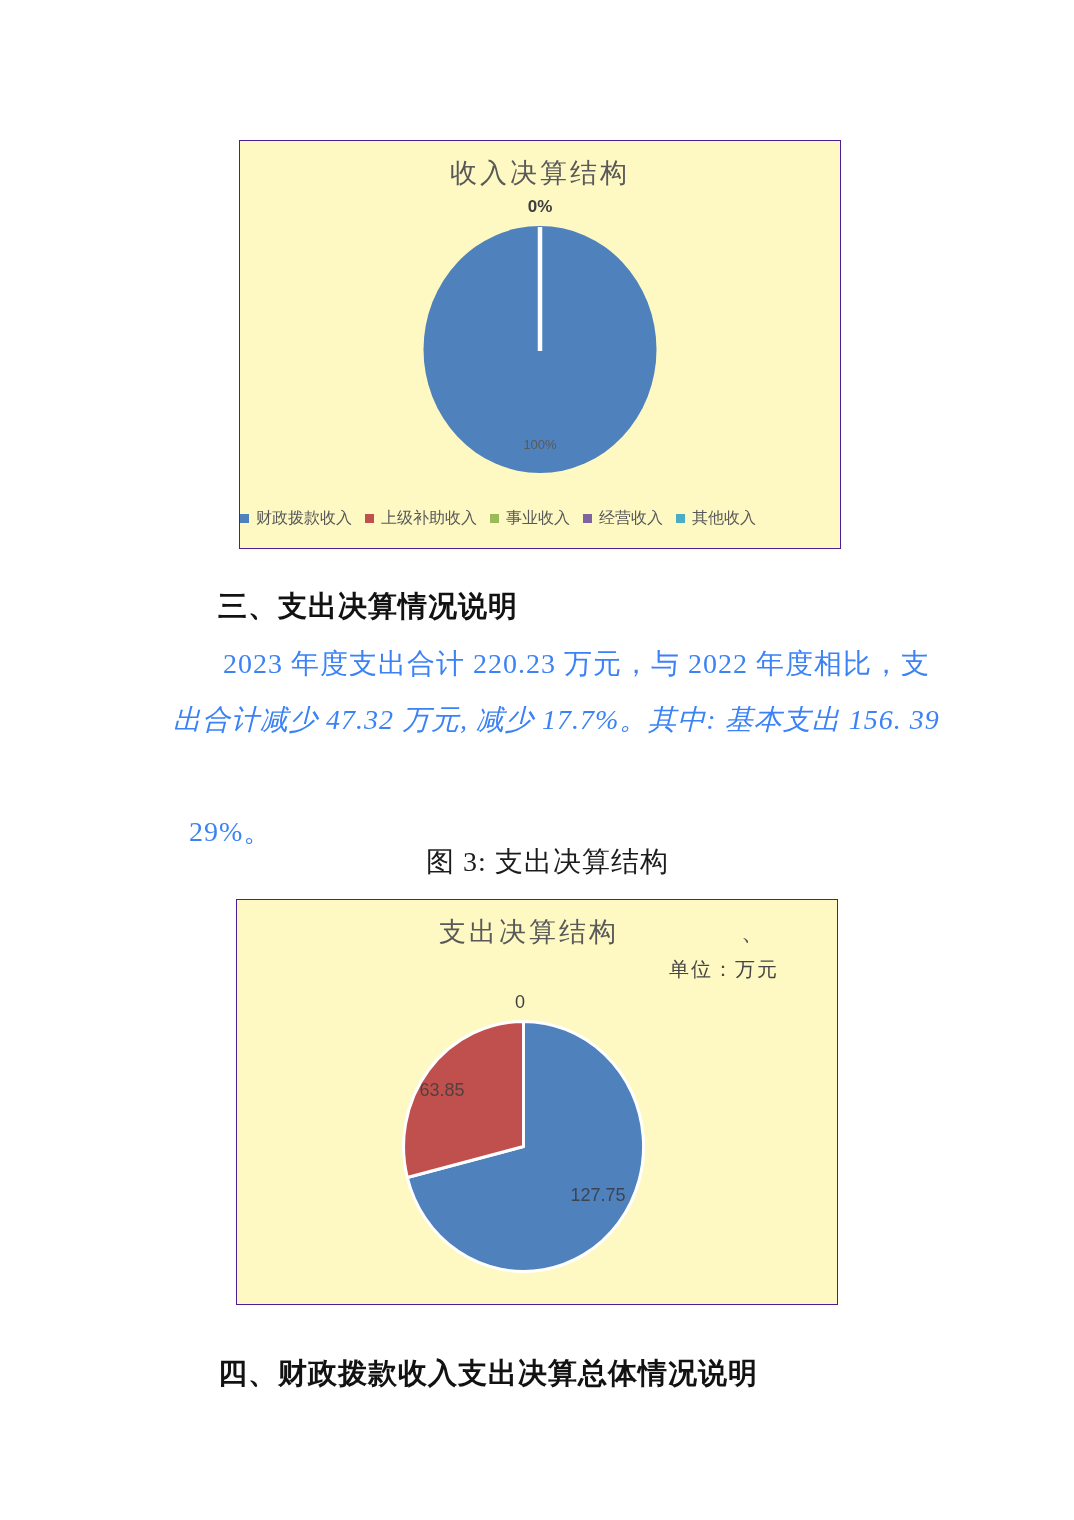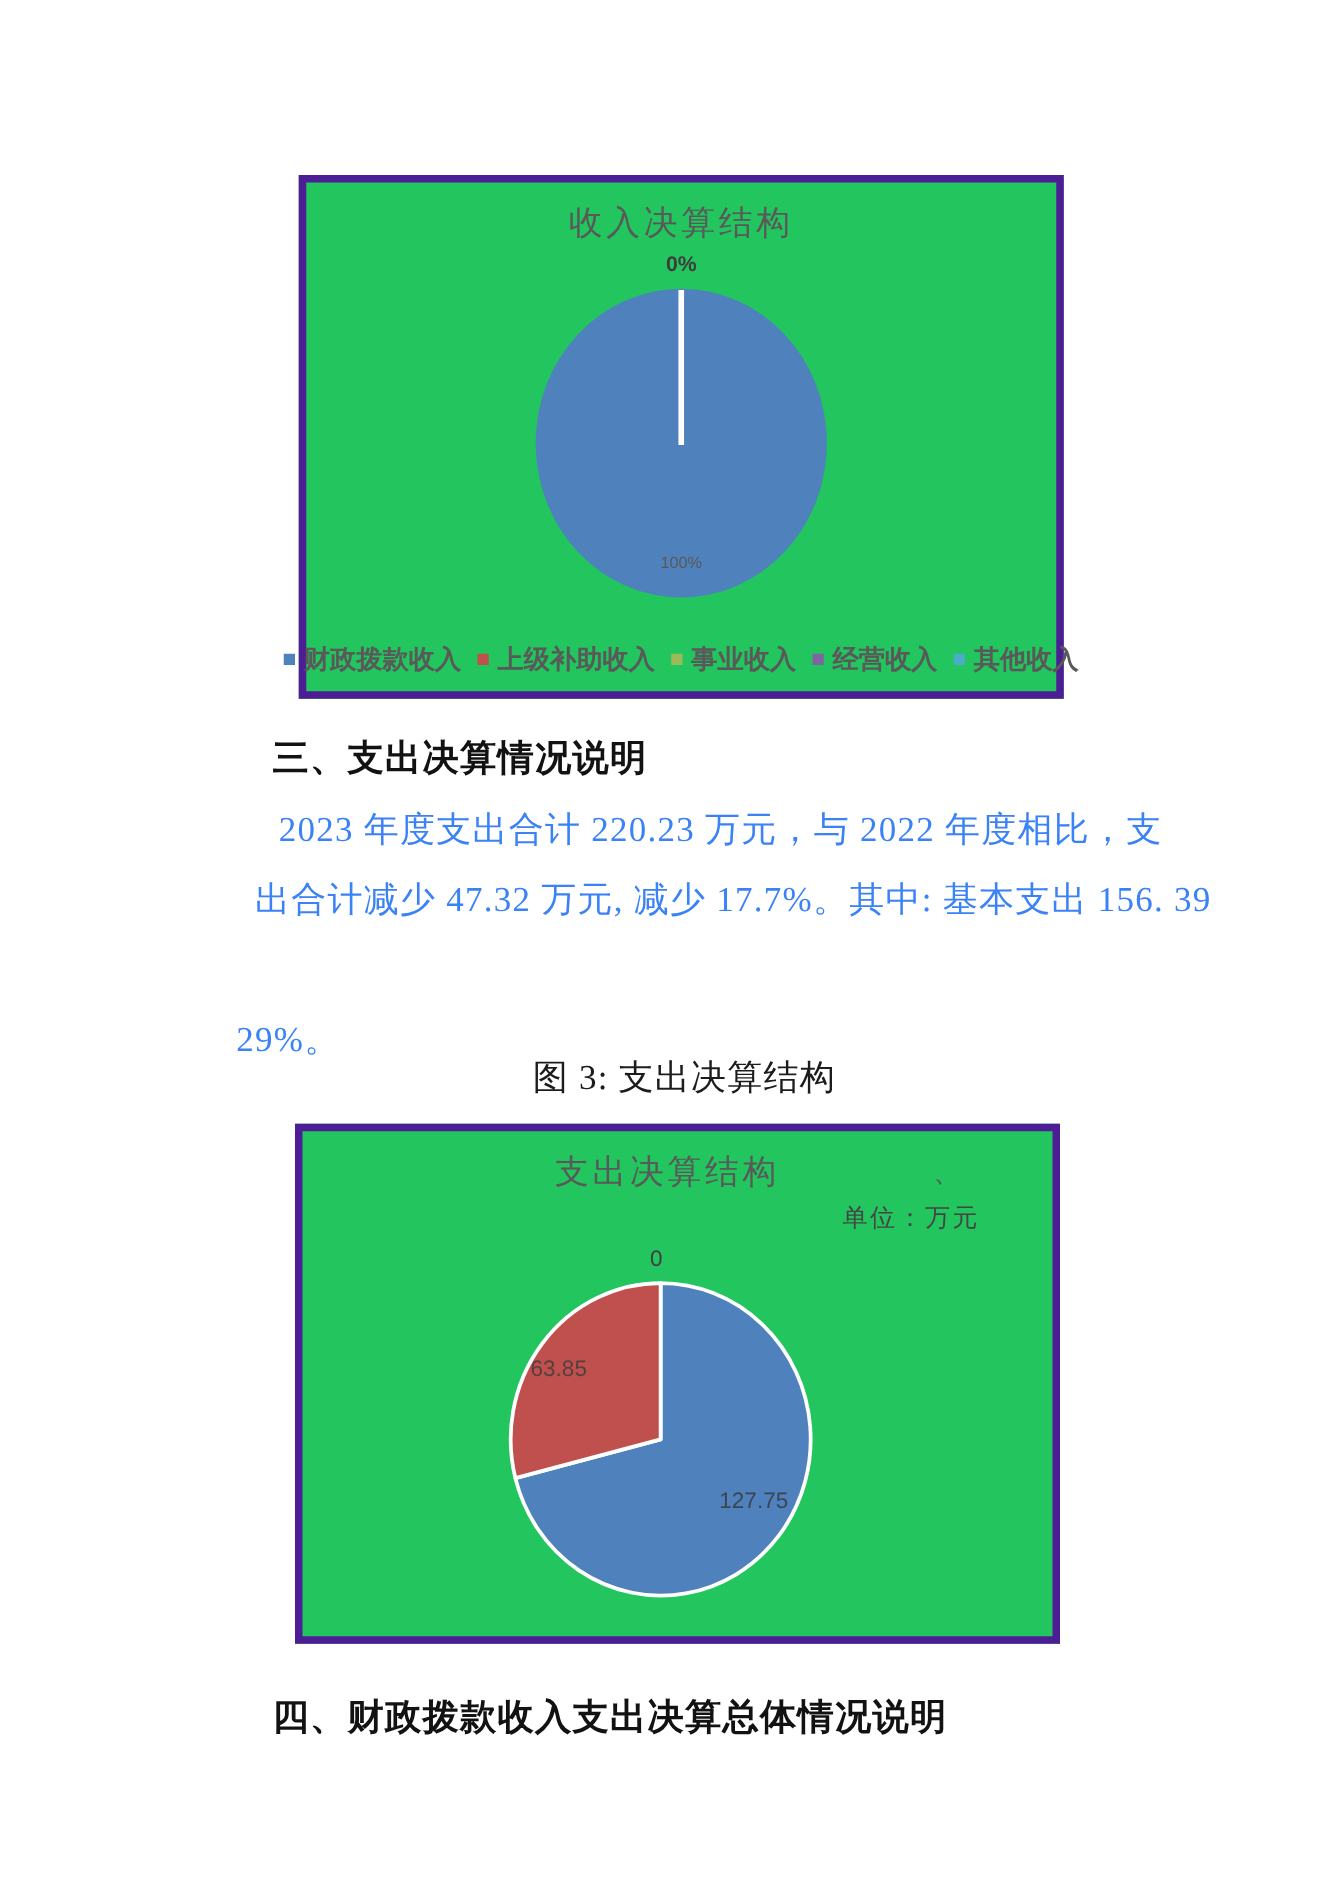--- a/index.html
+++ b/index.html
@@ -1,49 +1,49 @@
 <!DOCTYPE html>
 <html><head>
 <meta charset="utf-8">
 <style>
   html,body{margin:0;padding:0;background:#fff;}
   .page{position:relative;width:1074px;height:1520px;background:#ffffff;overflow:hidden;
         font-family:"Liberation Sans",sans-serif;}
   
-  .chart-box{position:absolute;background:#22c55e;border:6px solid #4c1d95;}
+  .chart-box{position:absolute;background:#fef9c3;border:1px solid #4c1d95;}
   .chart1{left:239px;top:140px;width:600px;height:407px;}
   .chart2{left:236px;top:899px;width:600px;height:404px;}
   .chart-title{position:absolute;top:14px;left:0;width:100%;text-align:center;
                font-size:27px;color:#595959;letter-spacing:3px;}
   .chart2 .chart-title{width:584px;}
   .title-suffix{position:absolute;left:504px;top:16px;font-size:24px;color:#595959;}
   .unit-label{position:absolute;left:432px;top:56px;font-size:20px;color:#454545;letter-spacing:2px;}
   svg.pie{position:absolute;left:0;top:0;}
   .dlabel{position:absolute;text-align:center;font-size:18px;color:#404040;}
   .lbl-0pct{left:260px;top:56px;width:80px;font-size:17px;font-weight:700;color:#3d3d3d;}
   .lbl-100pct{left:260px;top:296px;width:80px;font-size:13px;color:#595959;}
   .lbl2-0{left:253px;top:92px;width:60px;font-size:18px;}
   .lbl2-project{left:168px;top:180px;width:74px;color:#553f3f;}
   .lbl2-basic{left:320px;top:285px;width:82px;color:#3c4454;}
   
-  .legend-row{position:absolute;left:0;top:367px;width:100%;display:flex;justify-content:center;
-              align-items:center;gap:13px;font-size:21px;color:#595959;font-weight:bold;}
+  .legend-row{position:absolute;left:0;top:367px;width:100%;display:flex;
+              align-items:center;gap:13px;font-size:16px;color:#595959;}
   .legend-col{position:absolute;left:440px;top:136px;display:flex;flex-direction:column;
               gap:17px;font-size:17px;color:#595959;}
   .li{display:flex;align-items:center;white-space:nowrap;}
   .sw{display:inline-block;width:9px;height:9px;margin-right:7px;flex:0 0 auto;}
   
   .h-sec{position:absolute;left:218px;font-size:29px;font-weight:700;color:#121212;
          letter-spacing:1px;white-space:nowrap;font-family:"Liberation Sans",sans-serif;}
   .h3{top:563px;}
   .h4{top:1330px;}
   .bl{position:absolute;font-family:"Liberation Serif","DejaVu Serif",serif;font-size:28px;
       color:#3b82f6;white-space:nowrap;letter-spacing:1px;}
   .l1{left:223px;top:617px;}
-  .l2{left:204px;top:673px;}
+  .l2{left:173px;top:673px;font-style:italic;}
   .l3{left:189px;top:729px;}
   .l4{left:189px;top:785px;}
   .caption{position:absolute;left:189px;top:843px;width:717px;text-align:center;
            font-family:"Liberation Serif","DejaVu Serif",serif;font-size:28px;color:#1c1c1c;
            letter-spacing:1px;}
 </style>
 </head>
 <body>
 
 <div class="page">

